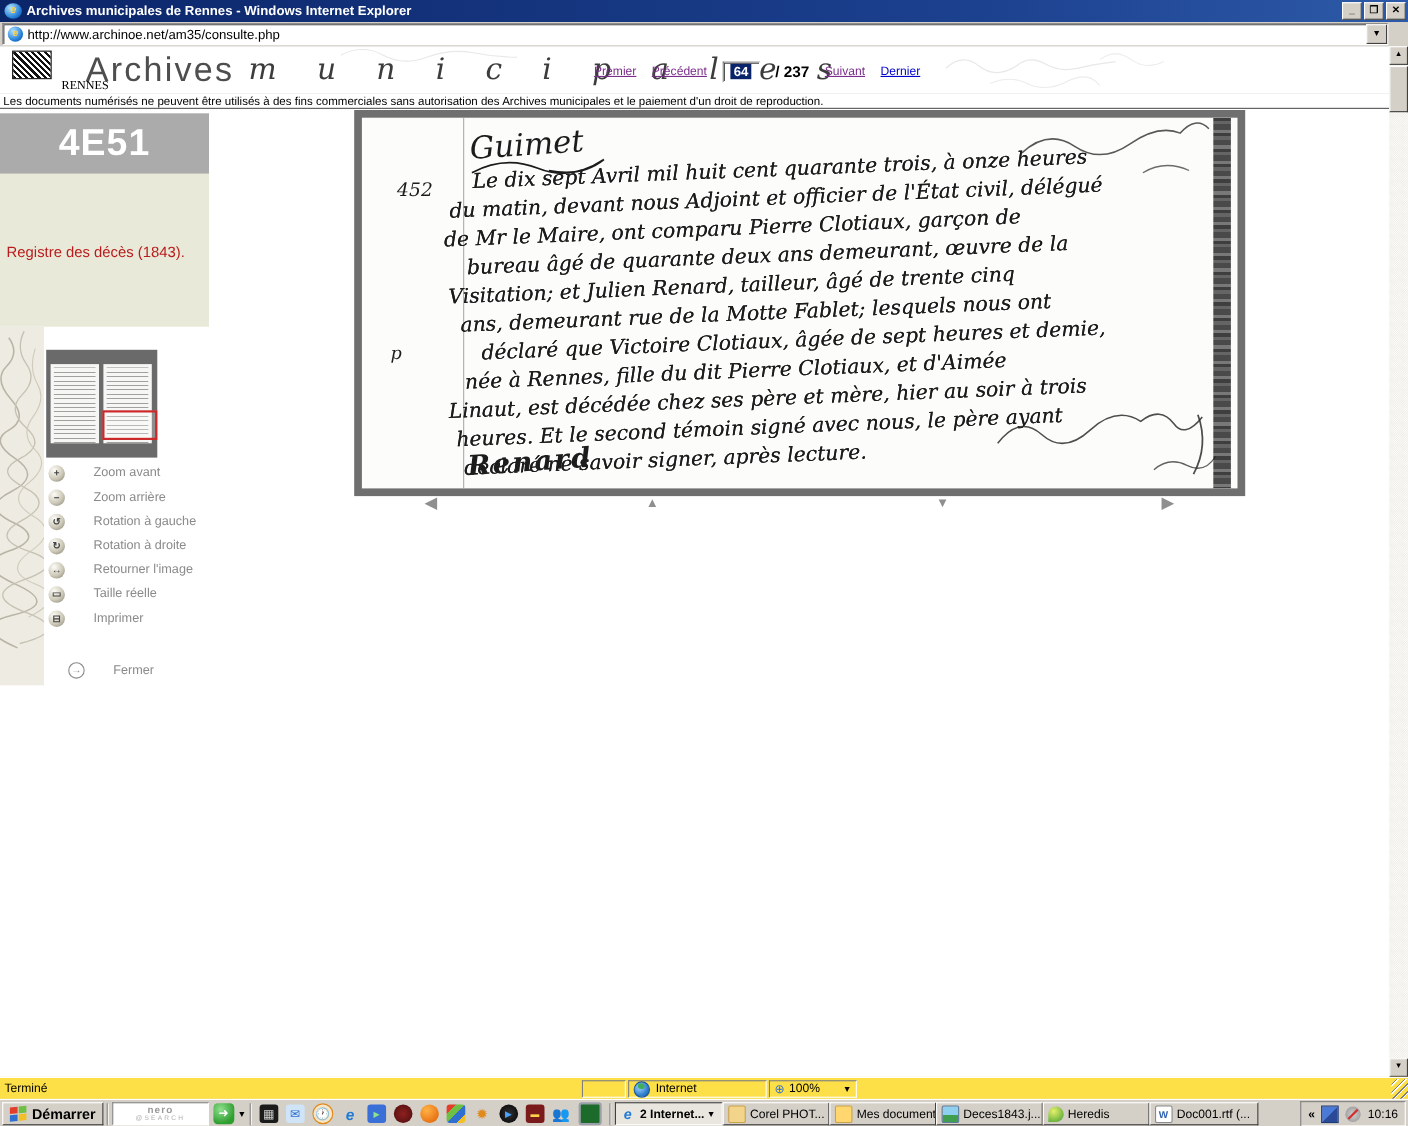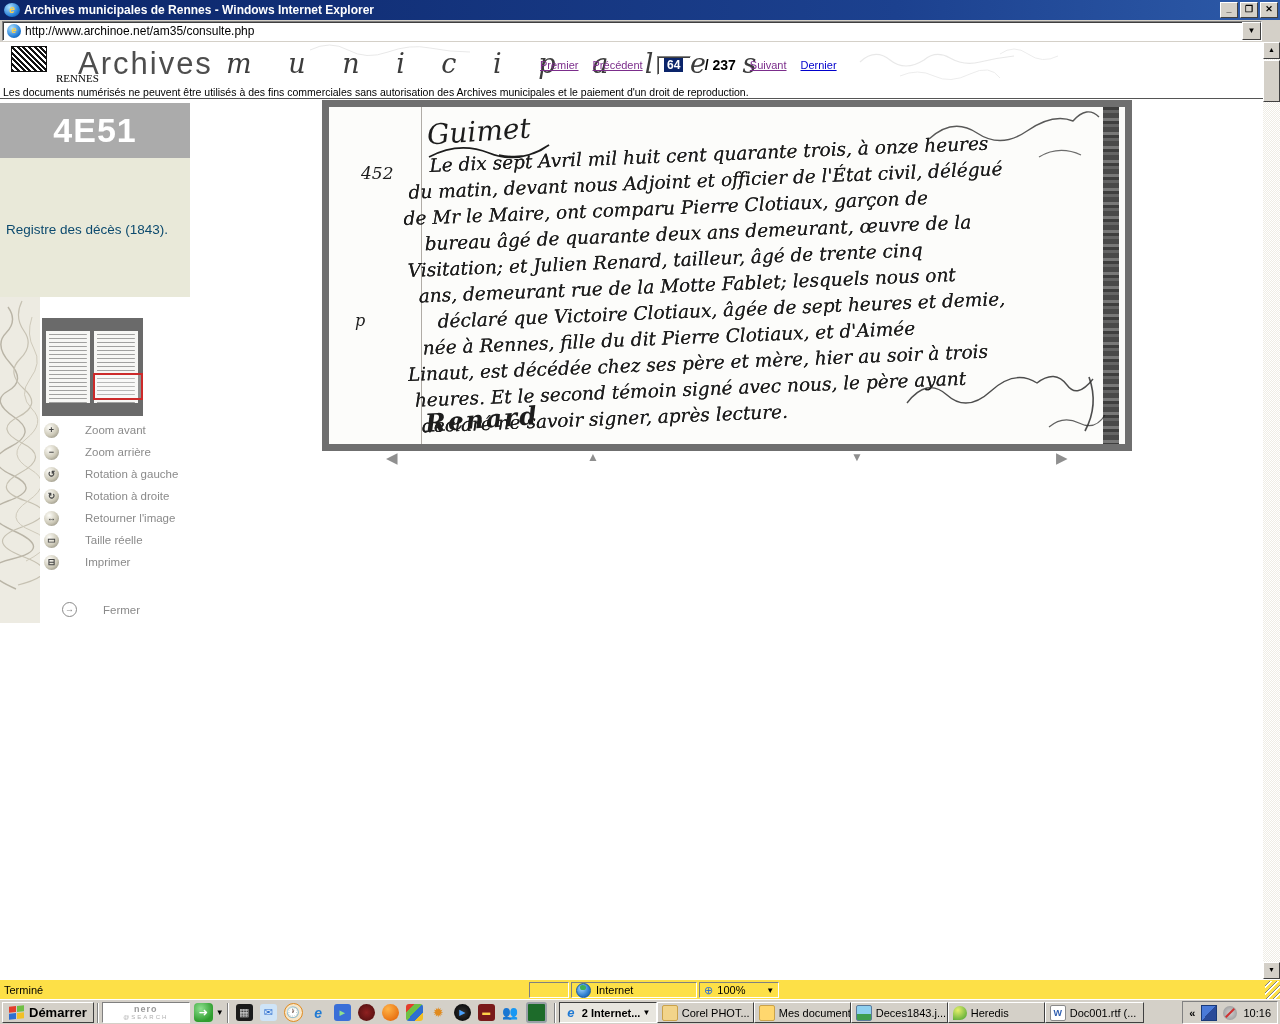--- a/index.html
+++ b/index.html
@@ -52,21 +52,21 @@
 
   .notice{left:0;top:85px;width:1280px;height:13px;background:#fff;
     border-bottom:1px solid #555;font-size:10.5px;color:#000;
     display:flex;align-items:center;padding-left:3px;}
 
   
   .cote-box{left:0;top:103px;width:190px;height:55px;background:#ababab;
     display:flex;align-items:center;justify-content:center;}
   .cote-text{color:#fff;font-size:34px;font-weight:bold;letter-spacing:1px;}
   .register-box{left:0;top:158px;width:190px;height:139px;background:#e9e9d9;}
-  .register-label{position:absolute;left:6px;top:64px;font-size:13.5px;color:#0c4a6e;}
+  .register-label{position:absolute;left:6px;top:64px;font-size:13.5px;color:#b91c1c;}
   .side-strip{left:0;top:297px;width:40px;height:326px;background:#edebe2;overflow:hidden;}
 
   .thumb{left:42px;top:318px;width:101px;height:98px;background:#6a6a6a;cursor:pointer;}
   .t-page{position:absolute;top:13px;width:44px;height:72px;background:#f6f6f4;
     background-image:repeating-linear-gradient(180deg,rgba(90,90,90,.55) 0 1px,transparent 1px 4px);
     background-size:86% 100%;background-repeat:no-repeat;background-position:50% 3px;}
   .t-red{position:absolute;left:51px;top:55px;width:46px;height:23px;
     border:2px solid #cc2a2a;background:rgba(255,255,255,.25);}
 
   .tools{left:44px;top:419px;width:220px;}

